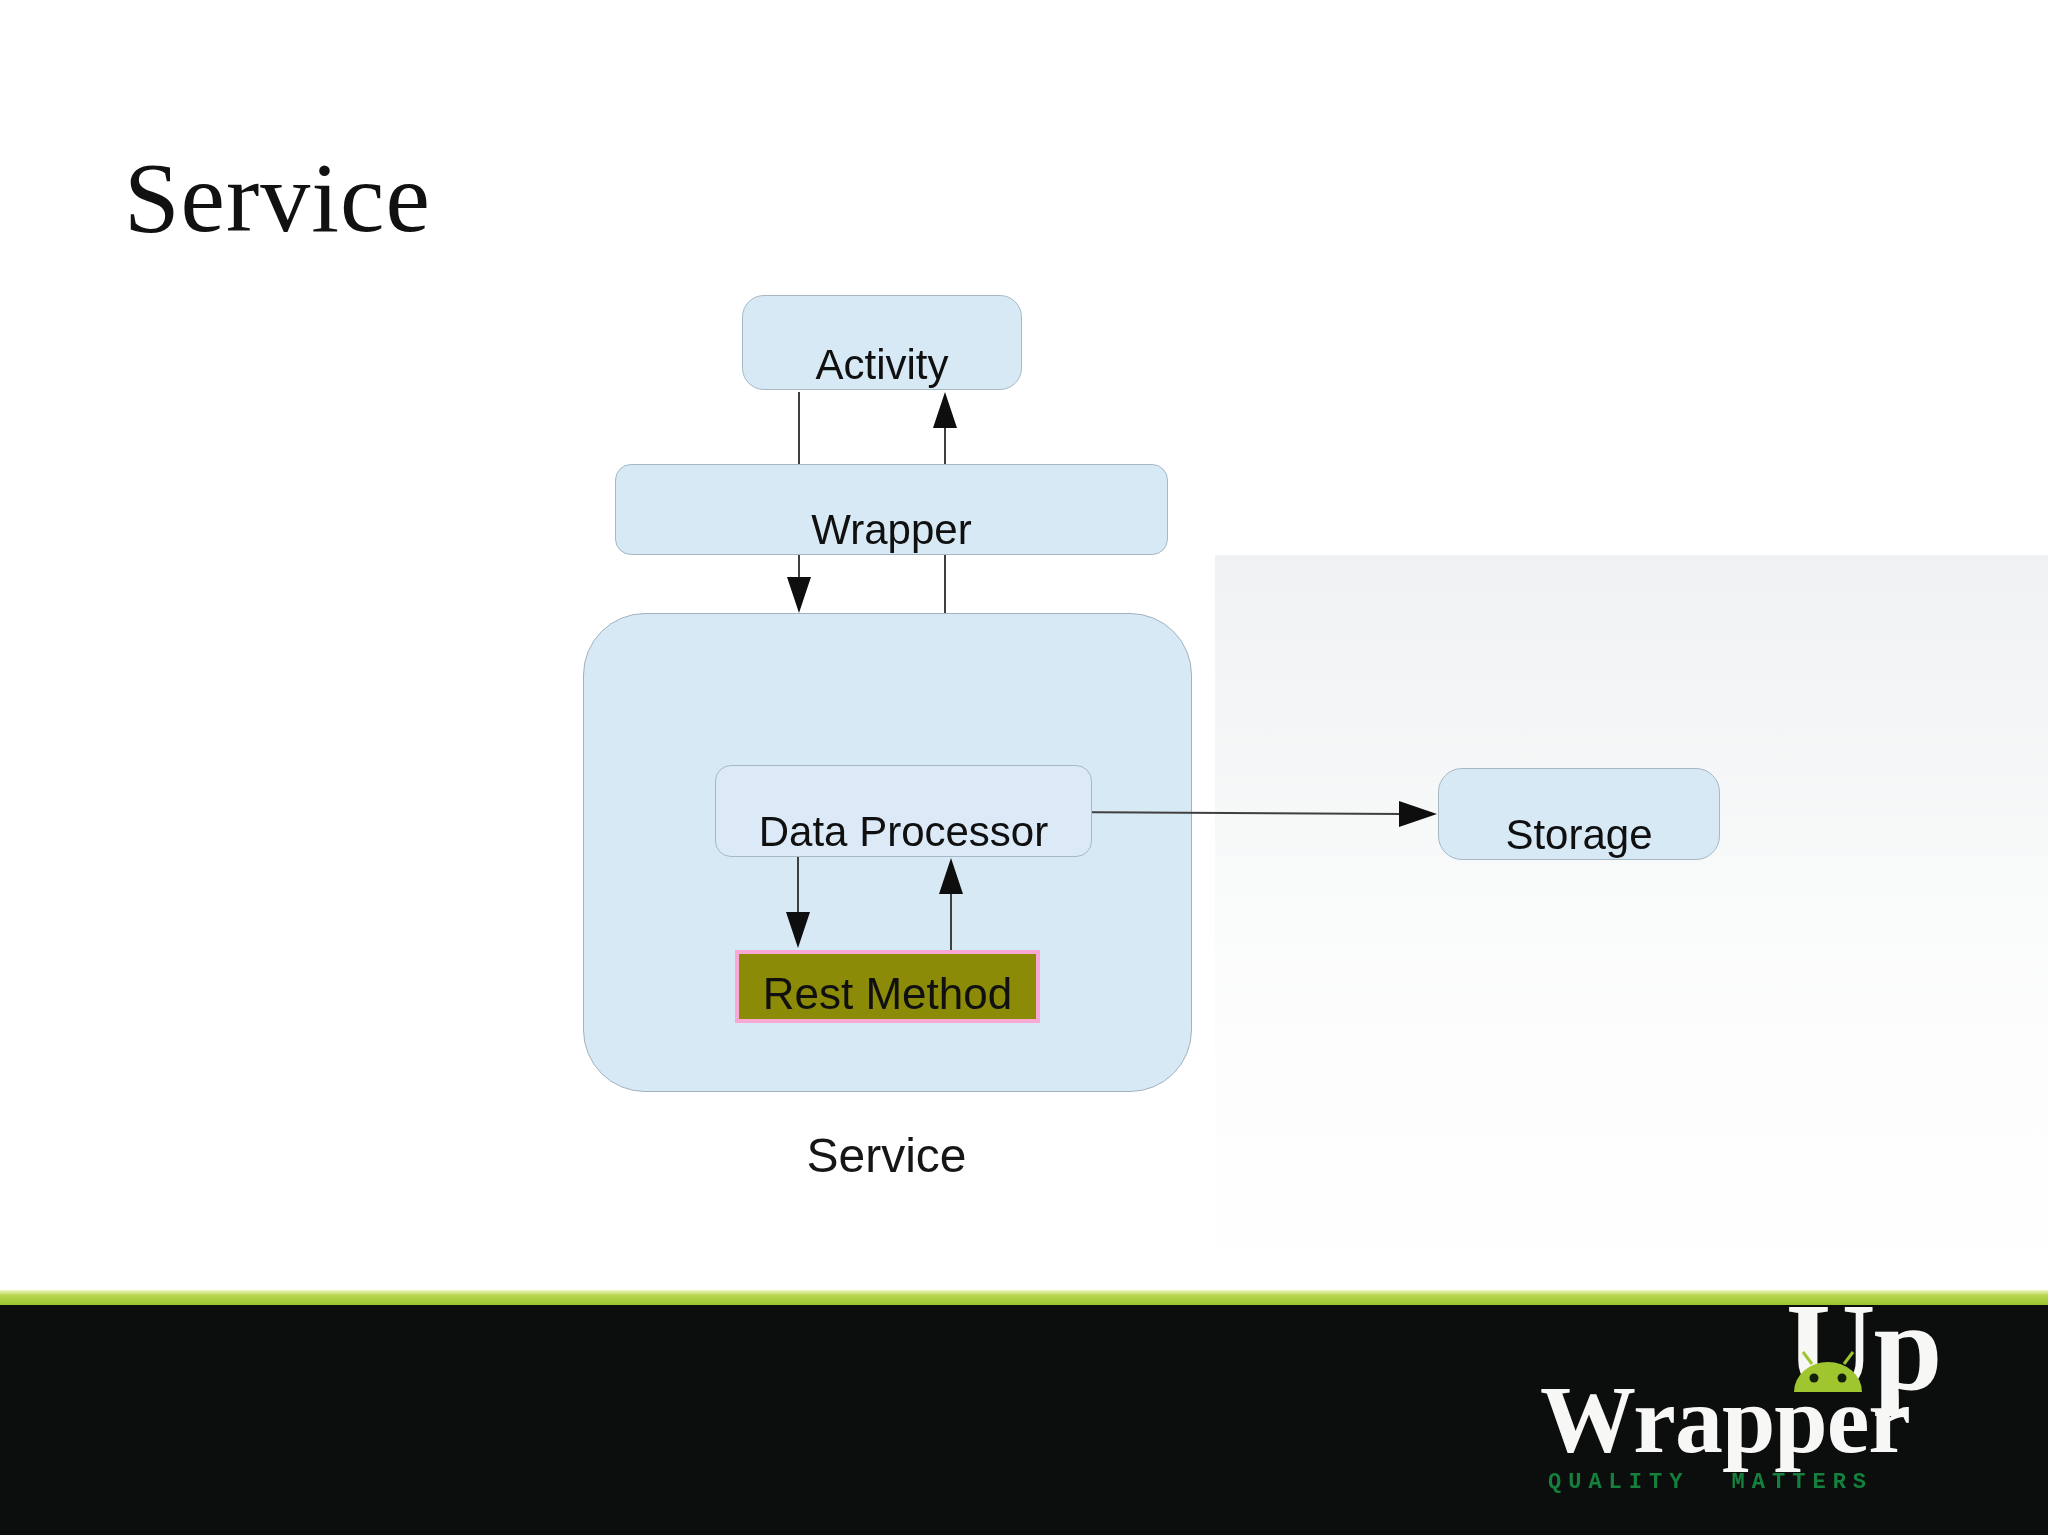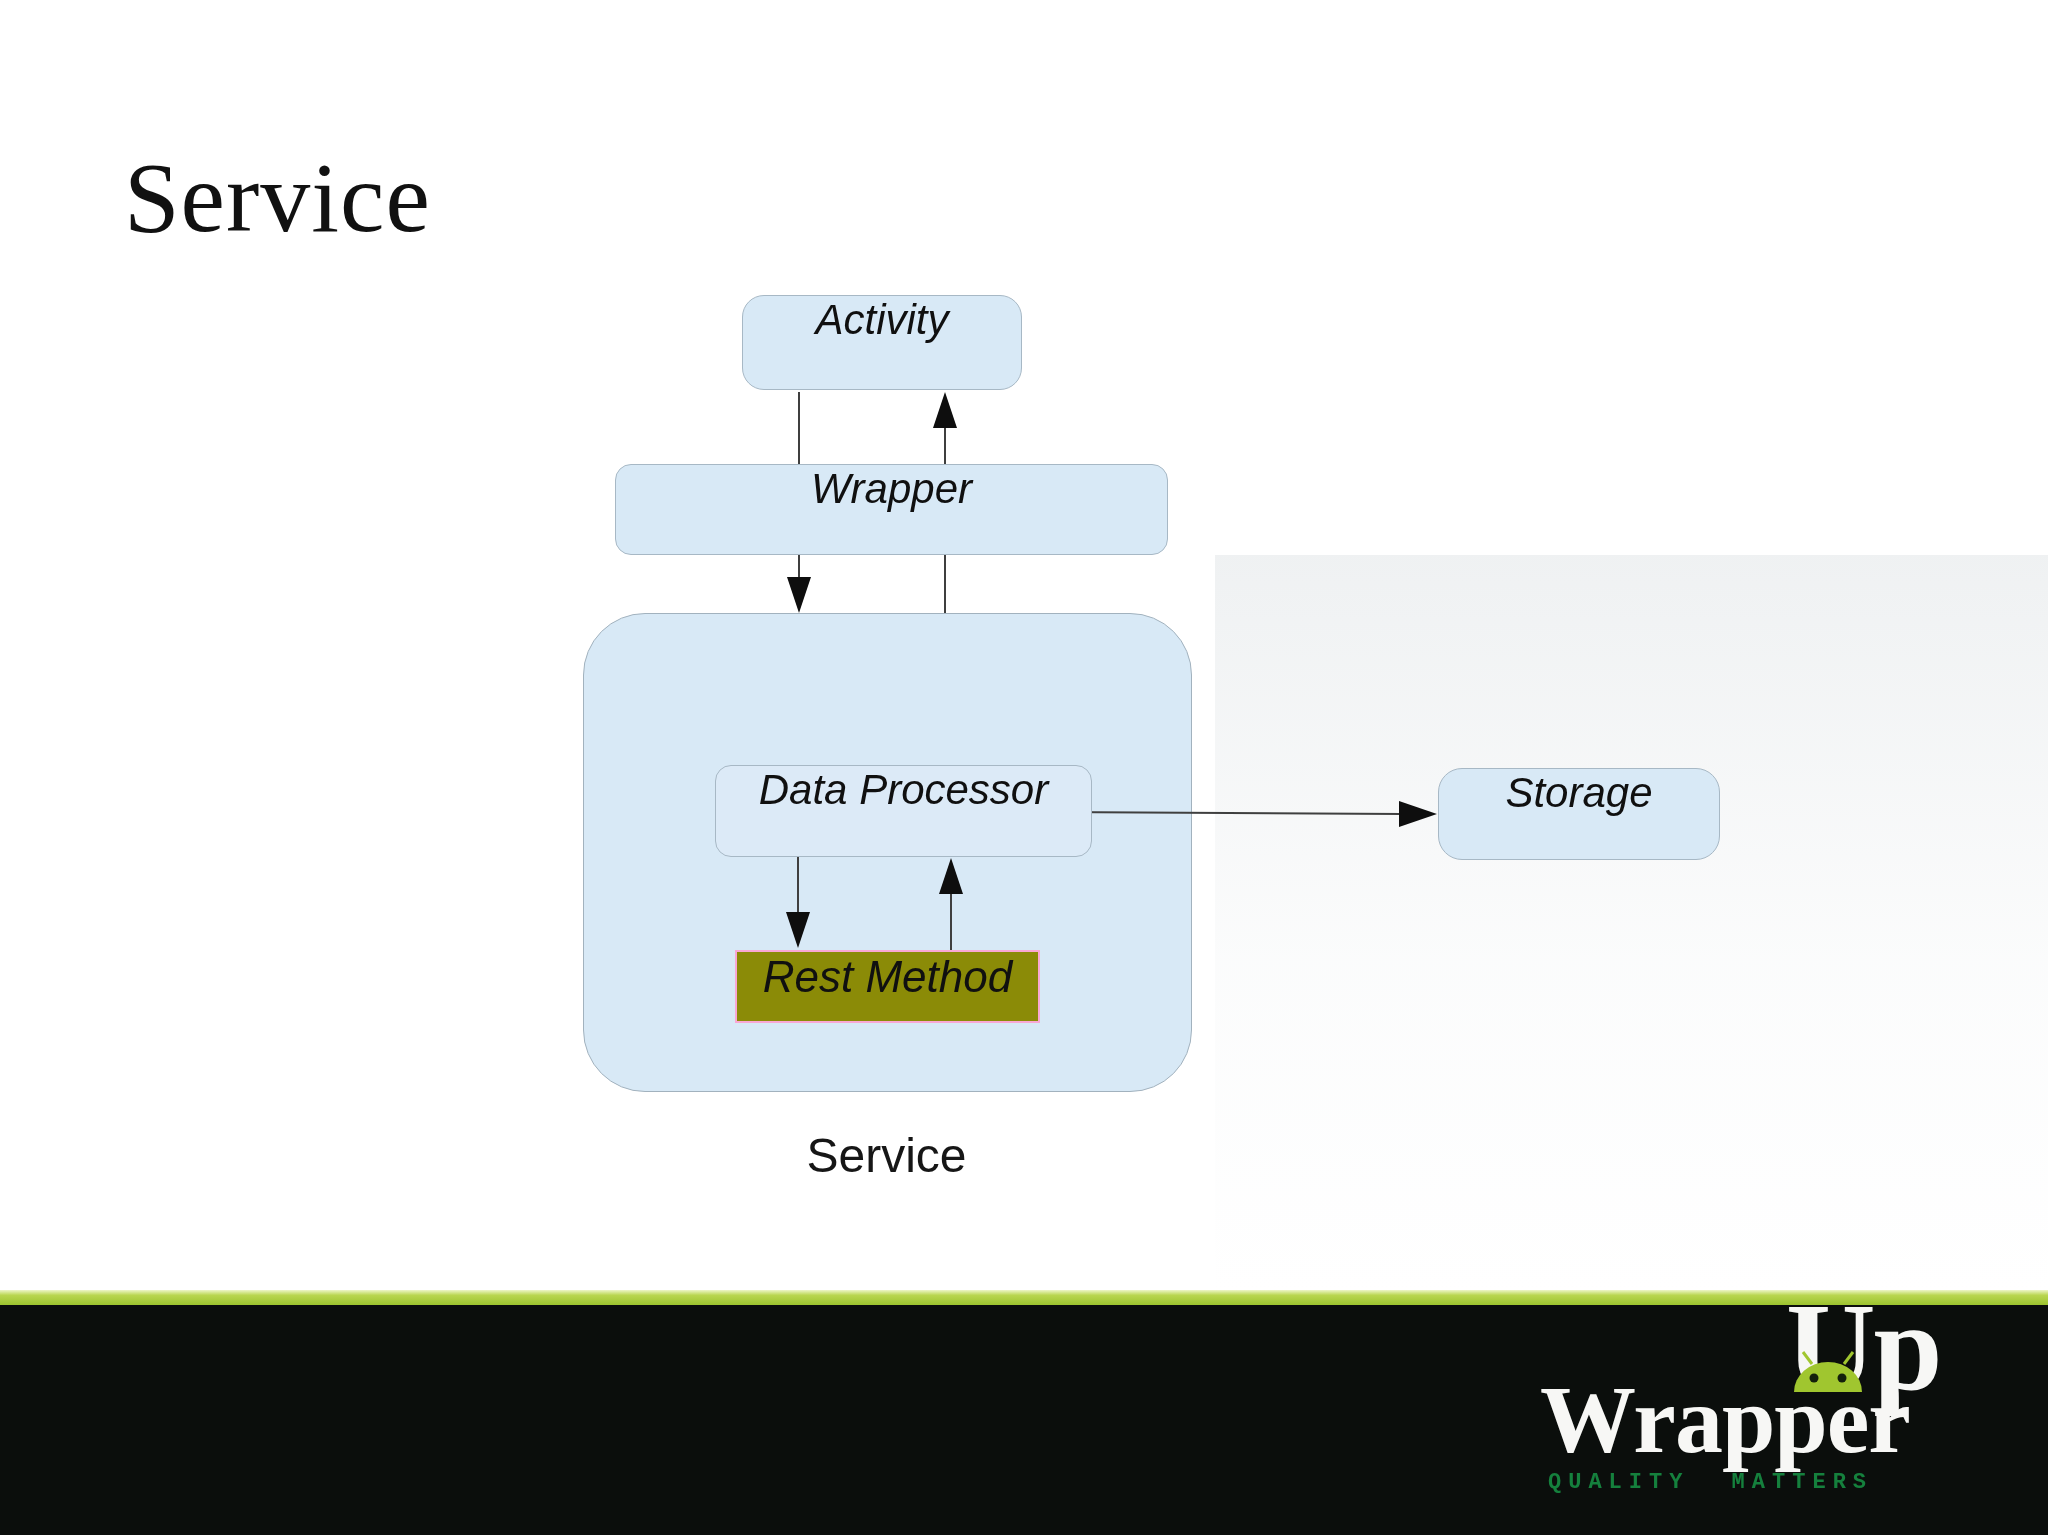--- a/index.html
+++ b/index.html
@@ -14,30 +14,30 @@
     background:linear-gradient(180deg, rgba(226,230,232,0.55) 0%, rgba(242,244,245,0.30) 55%, rgba(255,255,255,0) 100%);
     pointer-events:none;
   }
   .slide-title{
     position:absolute;left:124px;top:148px;
     font-family:"Liberation Serif","DejaVu Serif",serif;
     font-size:100px;line-height:1.0;color:#111;letter-spacing:1px;
   }
   
   .node{
-    position:absolute;display:flex;align-items:flex-start;justify-content:center;
+    position:absolute;display:flex;align-items:flex-end;justify-content:center;
     background:#d8e9f6;border:1px solid #a7b8c5;color:#101010;
-    font-size:42px;z-index:3;box-sizing:border-box;font-style:italic;
+    font-size:42px;z-index:3;box-sizing:border-box;
   }
   .node-activity{left:742px;top:295px;width:280px;height:95px;border-radius:22px;}
   .node-wrapper{left:597px;top:464px;width:553px;height:91px;border-radius:16px;margin-left:18px;}
   .node-dp{left:715px;top:765px;width:377px;height:92px;border-radius:16px;background:#dceaf7;}
   .node-storage{left:1438px;top:768px;width:282px;height:92px;border-radius:24px;}
   .node-rest{left:735px;top:950px;width:305px;height:73px;border-radius:0;
-    background:#8b8b07;border:2px solid #f9a8d4;font-size:44px;}
+    background:#8b8b07;border:4px solid #f9a8d4;font-size:44px;}
   .service-container{
     position:absolute;left:583px;top:613px;width:607px;height:477px;
     background:#d8e9f6;border:1px solid #a2b2be;border-radius:62px;z-index:1;
   }
   .container-label{
     position:absolute;left:583px;top:1128px;width:607px;text-align:center;
     font-size:48px;color:#161616;z-index:3;
   }
   svg.connectors{position:absolute;left:0;top:0;z-index:2;pointer-events:none;}
   

